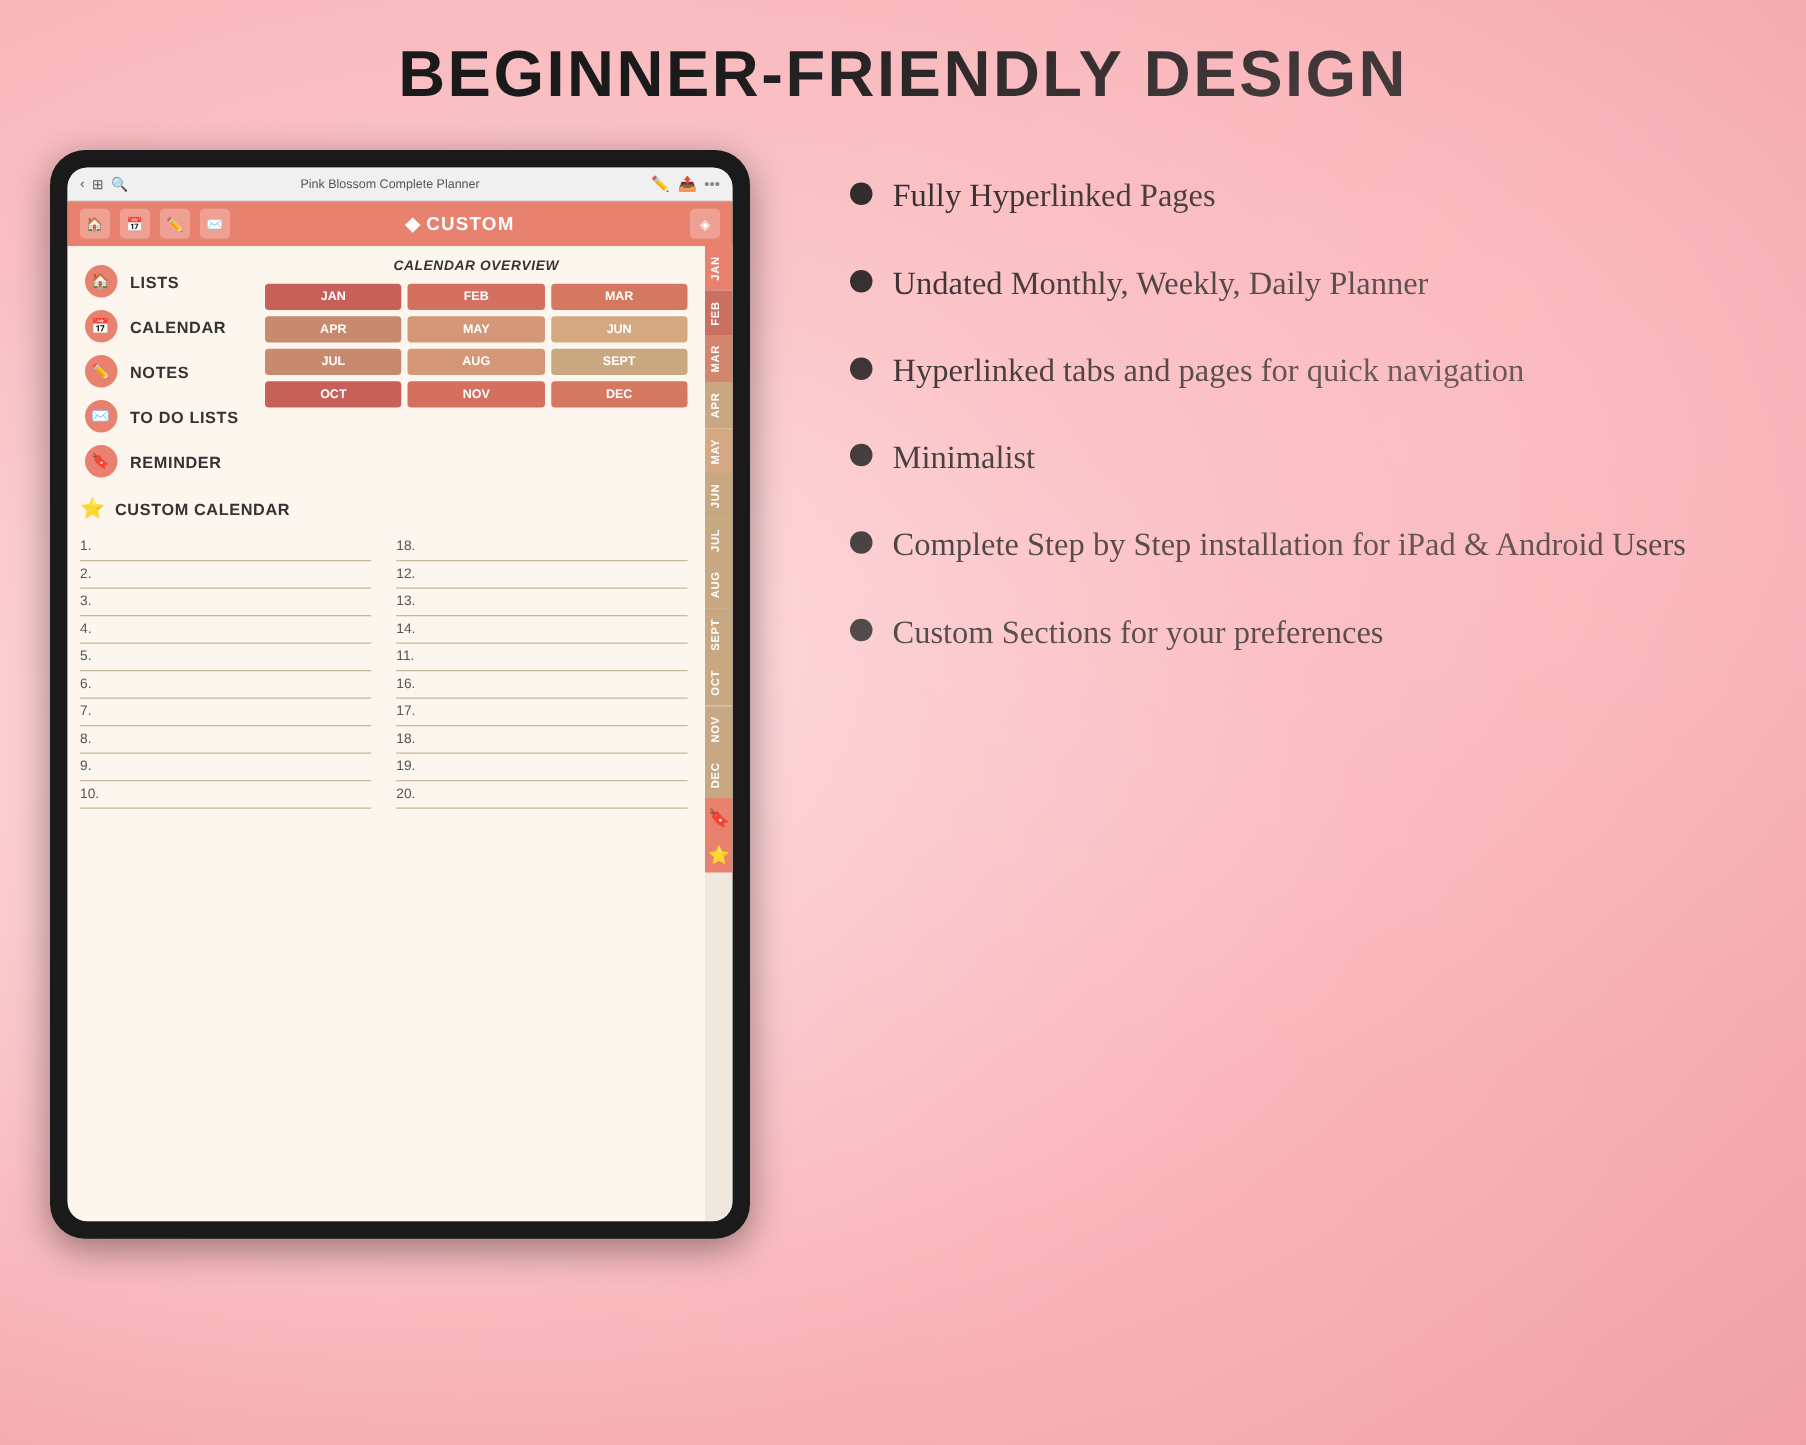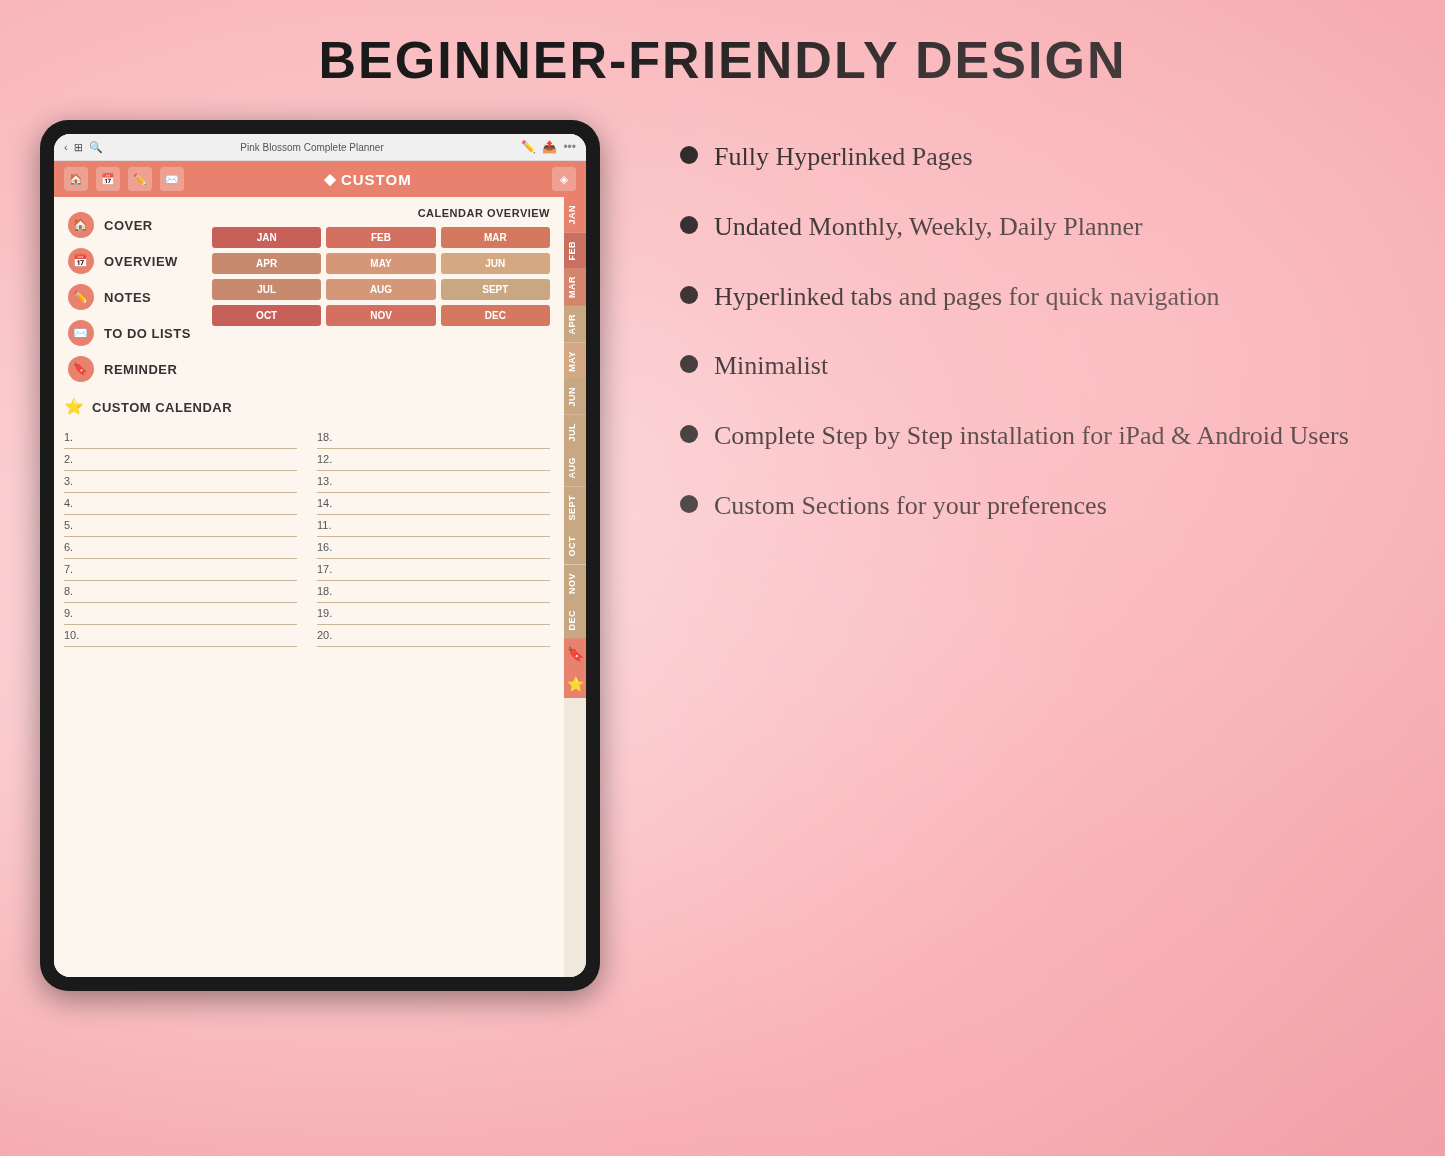--- a/index.html
+++ b/index.html
@@ -180,23 +180,24 @@
       justify-content: center;
       font-size: 12px;
       color: white;
       flex-shrink: 0;
     }
 
     .calendar-title {
       font-size: 11px;
       font-weight: bold;
       color: #333;
-      text-align: right;
+      text-align: center;
       margin-bottom: 8px;
       letter-spacing: 0.5px;
+      font-style: italic;
     }
 
     .months-grid {
       display: grid;
       grid-template-columns: repeat(3, 1fr);
       gap: 5px;
       margin-bottom: 4px;
     }
 
     .month-btn {
@@ -362,25 +363,25 @@
         </div>
 
         <div class="planner-body">
           <div class="planner-main">
 
             <div class="top-section">
 
               <div class="nav-left">
                 <div class="nav-item">
                   <div class="nav-icon">🏠</div>
-                  <span>COVER</span>
+                  <span>LISTS</span>
                 </div>
                 <div class="nav-item">
                   <div class="nav-icon">📅</div>
-                  <span>OVERVIEW</span>
+                  <span>CALENDAR</span>
                 </div>
                 <div class="nav-item">
                   <div class="nav-icon">✏️</div>
                   <span>NOTES</span>
                 </div>
                 <div class="nav-item">
                   <div class="nav-icon">✉️</div>
                   <span>TO DO LISTS</span>
                 </div>
                 <div class="nav-item">

